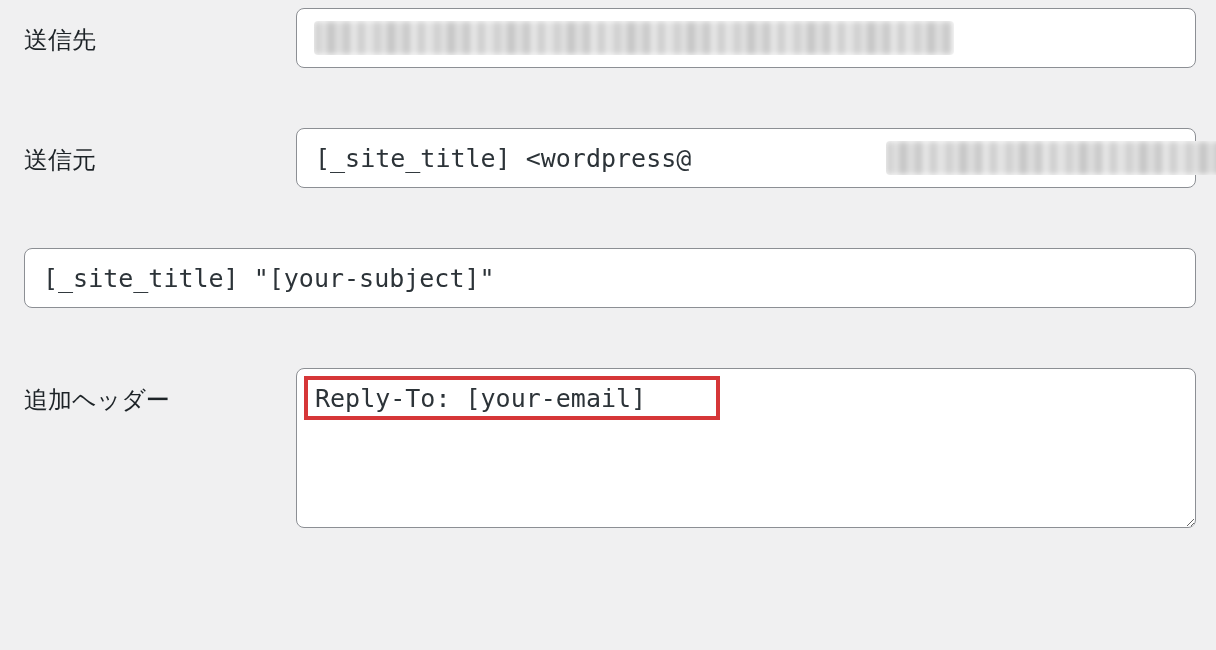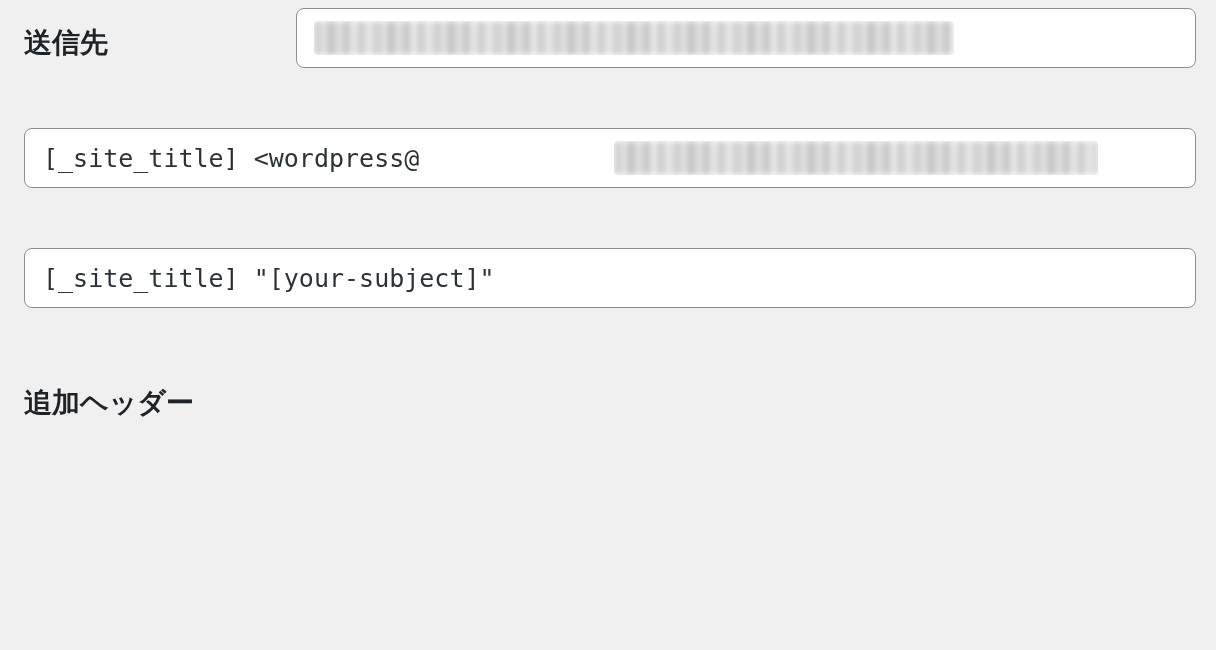--- a/index.html
+++ b/index.html
@@ -15,22 +15,22 @@
       align-items: flex-start;
       margin-bottom: 60px;
     }
     .form-row:last-child { margin-bottom: 0; }
     .label-col {
       width: 272px;
       flex-shrink: 0;
       padding-top: 16px;
     }
     .form-label {
-      font-size: 28px;
-      font-weight: 700;
+      font-size: 24px;
+      font-weight: 400;
       color: #1d2327;
     }
     .input-col { flex: 1; }
     .text-input {
       width: 100%;
       height: 60px;
       padding: 10px 18px;
       font-size: 25px;
       border: 1px solid #8c8f94;
       border-radius: 8px;
@@ -91,29 +91,36 @@
   <div class="label-col">
     <label class="form-label">送信先</label>
   </div>
   <div class="input-col blur-overlay">
     <input type="text" class="text-input" style="">
     <div class="blur-mask blur-mask-1"></div>
   </div>
 </div>
 
 <div class="form-row">
+  <div class="label-col">
+    <label class="form-label">送信元</label>
+  </div>
   <div class="input-col from-wrap">
     <input type="text" class="text-input" value="[_site_title] &lt;wordpress@                        &gt;" style="">
     <div class="blur-mask blur-mask-2"></div>
   </div>
 </div>
 
 <div class="form-row">
   <div class="input-col">
     <input type="text" class="text-input" value="[_site_title] &quot;[your-subject]&quot;" style="">
   </div>
 </div>
 
 <div class="form-row">
   <div class="label-col">
     <label class="form-label">追加ヘッダー</label>
   </div>
+  <div class="input-col textarea-wrap">
+    <textarea class="textarea-input" style="">Reply-To: [your-email]</textarea>
+    <div class="highlight-box"></div>
+  </div>
 </div>
 
 </body></html>

